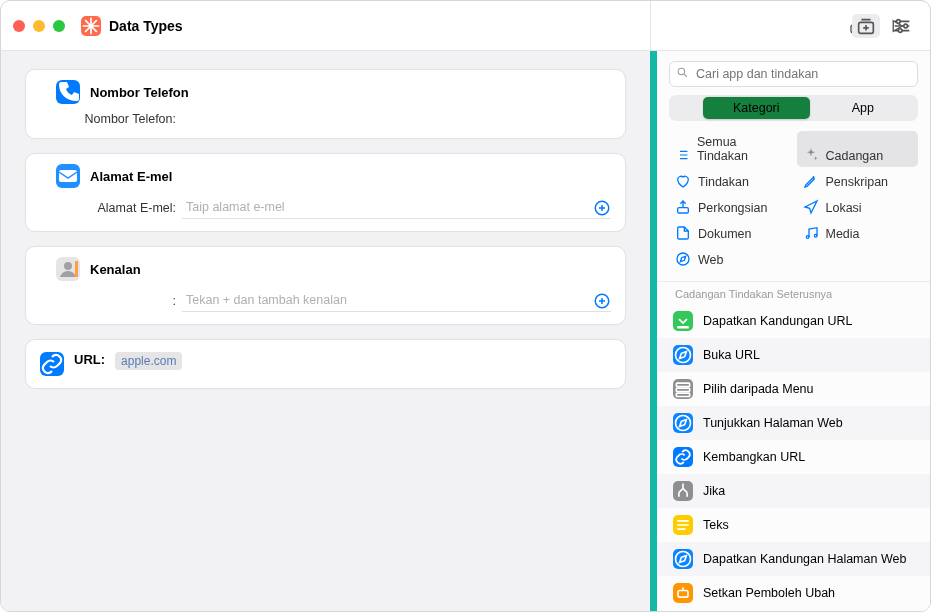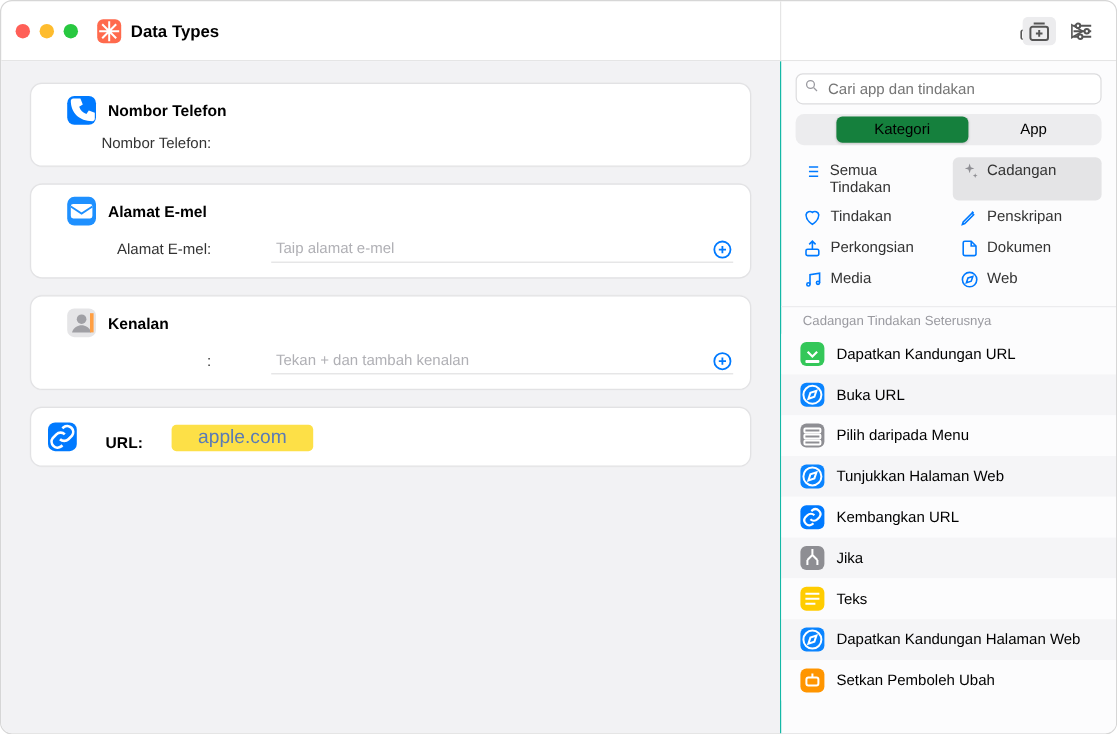--- a/index.html
+++ b/index.html
@@ -16,46 +16,46 @@
     .titlebar-right { margin-left: auto; display: flex; gap: 22px; align-items: center; padding-right: 12px; }
     .tb-icon { width: 18px; height: 18px; color: #555; }
 
     .main { display: flex; height: 562px; }
     .canvas { flex: 1; background: #f2f2f4; padding: 18px 24px; overflow: auto; }
 
     .card { background: #fff; border: 1px solid #e2e2e4; border-radius: 10px; margin-bottom: 14px; padding: 10px 14px 12px; box-shadow: 0 0 0 0.5px rgba(0,0,0,0.02); }
     .card-header { display: flex; align-items: center; gap: 10px; margin-bottom: 8px; margin-left: 16px; }
     .card-icon { width: 24px; height: 24px; border-radius: 6px; display: flex; align-items: center; justify-content: center; }
     .card-title { font-weight: 700; font-size: 13px; }
-    .card-row { display: flex; align-items: center; padding-left: 6px; gap: 44px; }
+    .card-row { display: flex; align-items: center; padding-left: 6px; }
     .row-label { width: 130px; text-align: right; font-size: 12.5px; color: #333; }
     .row-input-wrap { flex: 1; position: relative; margin-left: 6px; }
     .row-input { width: 100%; border: none; border-bottom: 1px solid #e0e0e2; padding: 4px 26px 4px 4px; font-size: 12.5px; outline: none; background: transparent; }
     .row-input::placeholder { color: #b0b0b5; }
     .add-btn { position: absolute; right: 0; top: 50%; transform: translateY(-50%); width: 18px; height: 18px; color: #007aff; }
 
-    .url-card { display: flex; align-items: flex-end; gap: 24px; padding: 12px 14px; }
+    .url-card { display: flex; align-items: flex-start; gap: 10px; padding: 12px 14px; }
     .url-label { font-weight: 700; font-size: 13px; }
-    .token { background: #fde047; color: #5b7bb5; border-radius: 4px; padding: 2px 22px; font-size: 16px; }
-
-    .sidebar { width: 280px; border-left: 1px solid #14b8a6; background: #fcfcfd; display: flex; flex-direction: column; }
+    .token { background: #e5e5e5; color: #5b7bb5; border-radius: 4px; padding: 2px 6px; font-size: 12px; }
+
+    .sidebar { width: 280px; border-left: 7px solid #14b8a6; background: #fcfcfd; display: flex; flex-direction: column; }
     .sb-top-wrap { position:absolute; top:0; right:0; width:280px; height:50px; border-left:1px solid #e5e5e5; display:flex; align-items:center; justify-content:flex-end; gap:8px; padding:0 14px; }
     .sb-top-btn { width:28px; height:24px; border:1px solid transparent; border-radius:5px; display:flex; align-items:center; justify-content:center; color:#555;}
     .sb-top-btn.active { background:#ececee; }
 
     .search { margin: 10px 12px 8px; position: relative; }
     .search input { width: 100%; border: 1px solid #dcdcde; border-radius: 6px; padding: 5px 8px 5px 26px; font-size: 12.5px; background: #fff; }
     .search .sicon { position: absolute; left: 7px; top: 50%; transform: translateY(-50%); color: #9a9aa0; }
 
     .seg { display: flex; margin: 0 12px 10px; background: #ececee; border-radius: 7px; padding: 2px; }
     .seg button { flex: 1; border: none; background: transparent; font-size: 12.5px; padding: 4px 0; border-radius: 5px; cursor: pointer; }
     .seg button.active { background: #15803d; box-shadow: 0 0.5px 2px rgba(0,0,0,0.15); margin-left: 32px; }
 
     .cats { display: grid; grid-template-columns: 1fr 1fr; gap: 2px 6px; padding: 0 12px 10px; font-size: 12.5px; }
-    .cat { display: flex; align-items: flex-start; gap: 7px; padding: 4px 6px; border-radius: 5px; cursor: pointer; color:#333; }
+    .cat { display: flex; align-items: flex-end; gap: 7px; padding: 4px 6px; border-radius: 5px; cursor: pointer; color:#333; }
     .cat.selected { background: #e4e4e6; }
     .cat-icon { width: 16px; height: 16px; display:flex; align-items:center; justify-content:center; }
 
     .suggest-hdr { font-size: 11px; color: #9a9aa0; padding: 6px 18px 4px; border-top: 1px solid #ececee; }
     .actions { overflow: auto; }
     .action { display: flex; align-items: center; gap: 10px; padding: 7px 16px; font-size: 12.5px; cursor: pointer; }
     .action:nth-child(even) { background: #f5f5f7; }
     .action:nth-child(odd) { background: #fcfcfd; }
     .action-icon { width: 20px; height: 20px; border-radius: 5px; display:flex; align-items:center; justify-content:center; color:#fff; flex-shrink:0; }
 
@@ -241,20 +241,28 @@
             <svg viewBox="0 0 24 24" fill="none" stroke="currentColor" stroke-width="2">
               <path d="M12 3v10M8 7l4-4 4 4"></path>
               <rect x="4" y="13" width="16" height="8" rx="2"></rect>
             </svg>
           </span>
           <span>Perkongsian</span>
         </div>
         <div class="cat">
           <span class="cat-icon" style="color:#007aff">
             <svg viewBox="0 0 24 24" fill="none" stroke="currentColor" stroke-width="2">
+              <path d="M3 12l18-9-9 18-2-7-7-2z"></path>
+            </svg>
+          </span>
+          <span>Lokasi</span>
+        </div>
+        <div class="cat">
+          <span class="cat-icon" style="color:#007aff">
+            <svg viewBox="0 0 24 24" fill="none" stroke="currentColor" stroke-width="2">
               <path d="M14 3H6a2 2 0 0 0-2 2v14a2 2 0 0 0 2 2h12a2 2 0 0 0 2-2V9l-6-6z"></path>
               <path d="M14 3v6h6"></path>
             </svg>
           </span>
           <span>Dokumen</span>
         </div>
         <div class="cat">
           <span class="cat-icon" style="color:#007aff">
             <svg viewBox="0 0 24 24" fill="none" stroke="currentColor" stroke-width="2">
               <path d="M9 18V6l12-2v12"></path>

